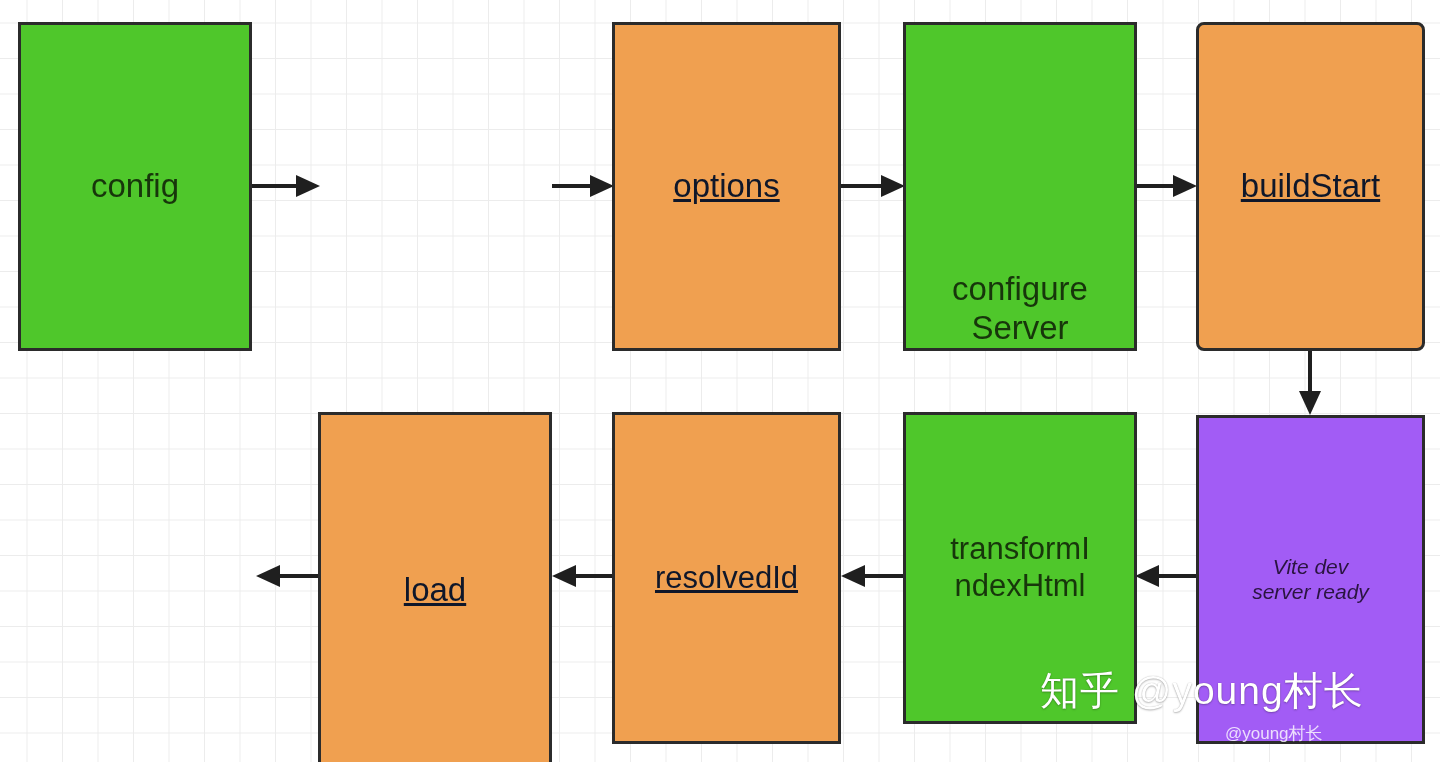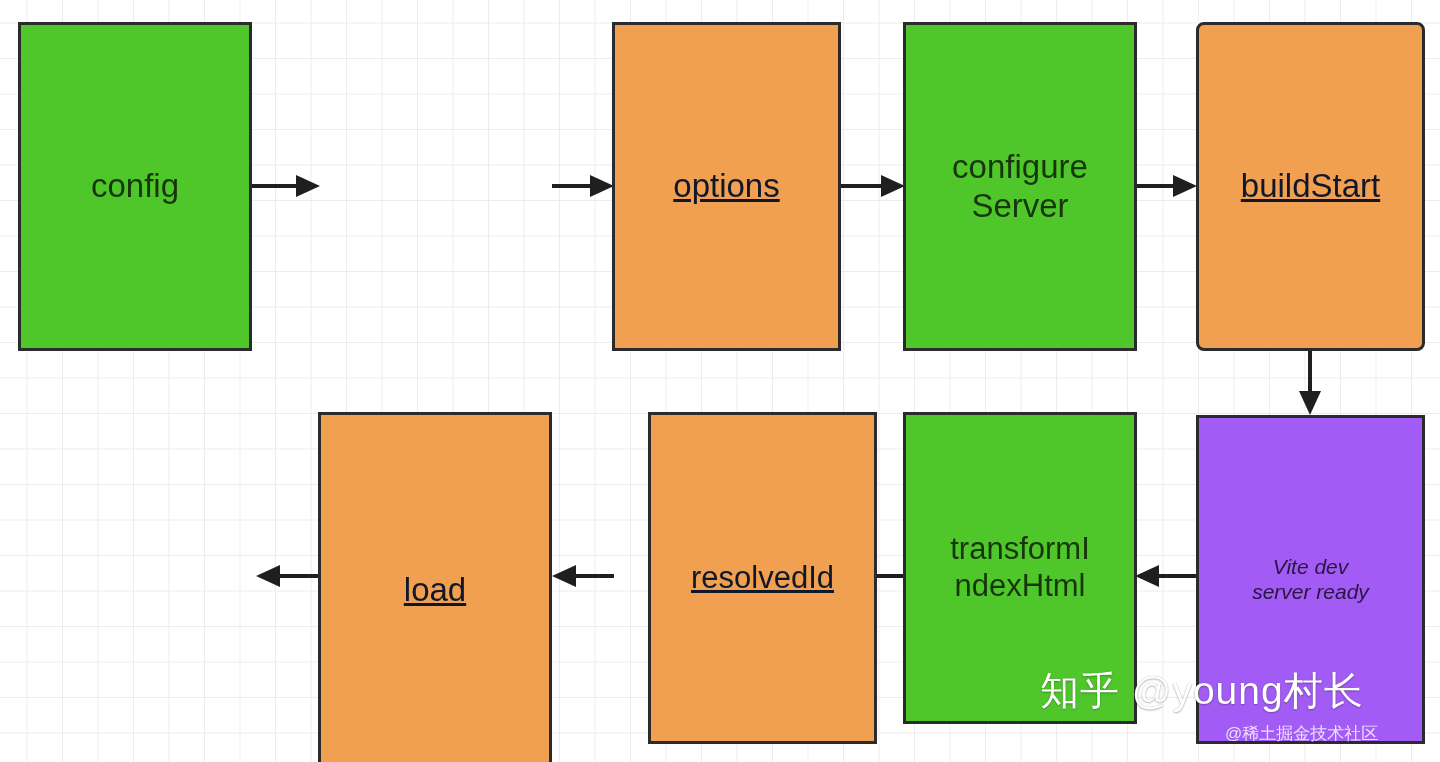--- a/index.html
+++ b/index.html
@@ -148,44 +148,44 @@
 
   <div class="node green" style="left:18px; top:22px; width:234px; height:329px;">
     <span class="lbl fs-lg">config</span>
   </div>
 
 
   <div class="node orange" style="left:612px; top:22px; width:229px; height:329px;">
     <span class="lbl fs-lg">options</span>
   </div>
 
-  <div class="node green" style="left:903px; top:22px; width:234px; height:329px;">
+  <div class="node green" style="left:903px; top:22px; width:234px; height:329px;align-items:flex-end;">
     <span class="lbl fs-lg">configure
 Server</span>
   </div>
 
   <div class="node orange" style="left:1196px; top:22px; width:229px; height:329px;border-radius:8px;">
     <span class="lbl fs-lg">buildStart</span>
   </div>
 
   <div class="node purple" style="left:1196px; top:415px; width:229px; height:329px;font-style:italic;">
     <span class="lbl fs-sm">Vite dev
 server ready</span>
   </div>
 
   <div class="node green" style="left:903px; top:412px; width:234px; height:312px;">
     <span class="lbl fs-md">transformI
 ndexHtml</span>
   </div>
 
-  <div class="node orange" style="left:648px; top:412px; width:229px; height:332px;">
+  <div class="node orange" style="left:612px; top:412px; width:229px; height:332px;">
     <span class="lbl fs-md">resolvedId</span>
   </div>
 
   <div class="node orange" style="left:318px; top:412px; width:234px; height:357px;text-align:right;">
     <span class="lbl fs-lg">load</span>
   </div>
 
 
   <div class="wm-main">知乎 @young村长</div>
-  <div class="wm-sub">@稀土掘金技术社区</div>
+  <div class="wm-sub">@young村长</div>
 
 </div>
 
 </body></html>

